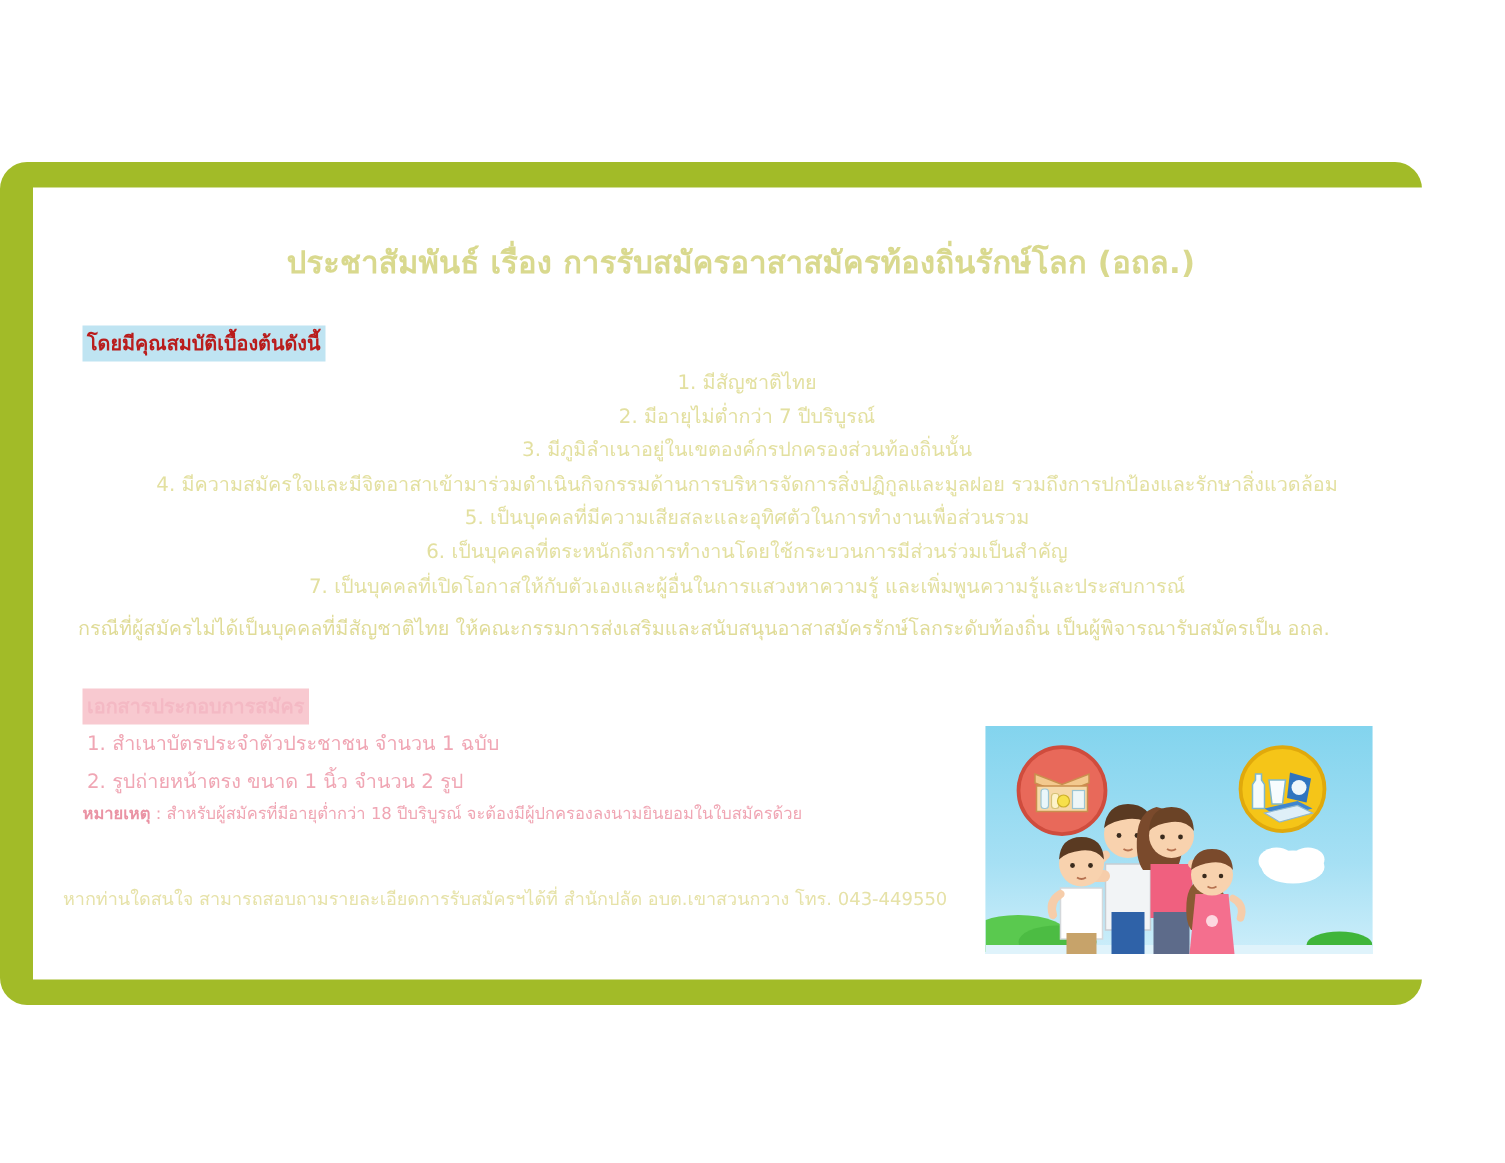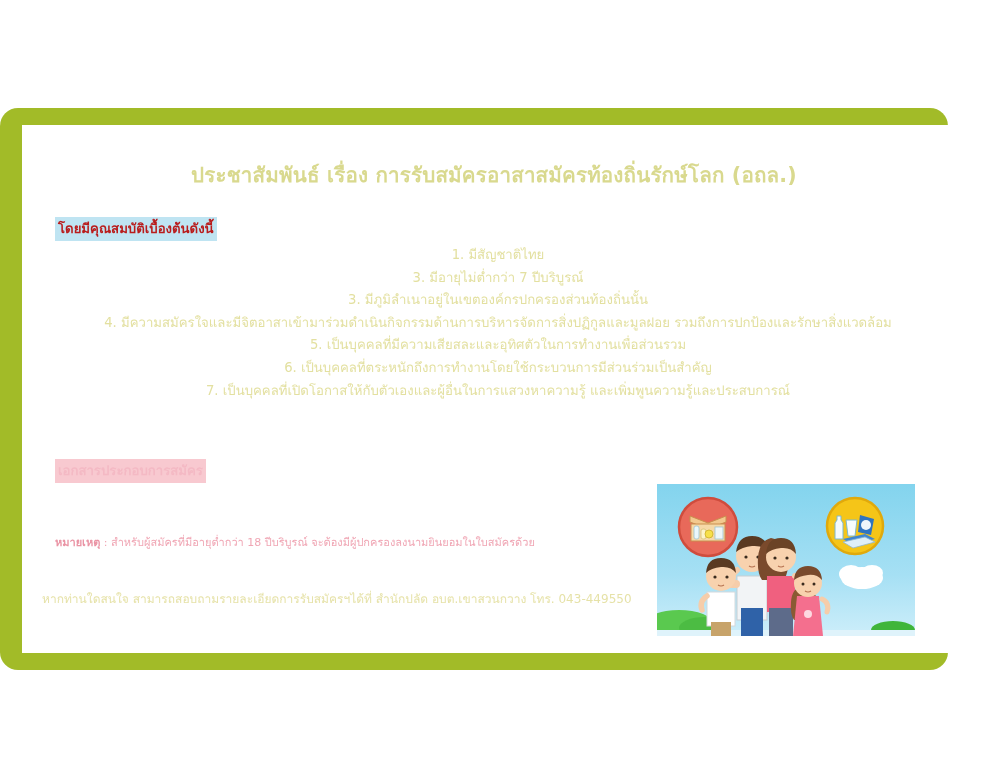--- a/index.html
+++ b/index.html
@@ -137,31 +137,36 @@
 
 <div id="poster-frame">
   <div id="poster-sheet">
 
     <div id="poster-title">ประชาสัมพันธ์ เรื่อง การรับสมัครอาสาสมัครท้องถิ่นรักษ์โลก (อถล.)</div>
 
     <div class="section-head" id="head-qualifications">โดยมีคุณสมบัติเบื้องต้นดังนี้</div>
 
     <div id="qual-list">
       <div class="row">1. มีสัญชาติไทย</div>
-      <div class="row">3. มีอายุไม่ต่ำกว่า 7 ปีบริบูรณ์</div>
+      <div class="row">2. มีอายุไม่ต่ำกว่า 7 ปีบริบูรณ์</div>
       <div class="row">3. มีภูมิลำเนาอยู่ในเขตองค์กรปกครองส่วนท้องถิ่นนั้น</div>
       <div class="row">4. มีความสมัครใจและมีจิตอาสาเข้ามาร่วมดำเนินกิจกรรมด้านการบริหารจัดการสิ่งปฏิกูลและมูลฝอย รวมถึงการปกป้องและรักษาสิ่งแวดล้อม</div>
       <div class="row">5. เป็นบุคคลที่มีความเสียสละและอุทิศตัวในการทำงานเพื่อส่วนรวม</div>
       <div class="row">6. เป็นบุคคลที่ตระหนักถึงการทำงานโดยใช้กระบวนการมีส่วนร่วมเป็นสำคัญ</div>
       <div class="row">7. เป็นบุคคลที่เปิดโอกาสให้กับตัวเองและผู้อื่นในการแสวงหาความรู้ และเพิ่มพูนความรู้และประสบการณ์</div>
     </div>
 
+    <div id="qual-note">กรณีที่ผู้สมัครไม่ได้เป็นบุคคลที่มีสัญชาติไทย ให้คณะกรรมการส่งเสริมและสนับสนุนอาสาสมัครรักษ์โลกระดับท้องถิ่น  เป็นผู้พิจารณารับสมัครเป็น อถล.</div>
 
     <div class="section-head" id="head-documents">เอกสารประกอบการสมัคร</div>
 
+    <div id="doc-list">
+      <div class="row">1. สำเนาบัตรประจำตัวประชาชน  จำนวน  1  ฉบับ</div>
+      <div class="row">2. รูปถ่ายหน้าตรง ขนาด  1  นิ้ว  จำนวน  2  รูป</div>
+    </div>
 
     <div id="doc-remark">
       <span class="remark-label">หมายเหตุ</span><span> :  สำหรับผู้สมัครที่มีอายุต่ำกว่า  18  ปีบริบูรณ์ จะต้องมีผู้ปกครองลงนามยินยอมในใบสมัครด้วย</span>
     </div>
 
     <div id="footer-contact">หากท่านใดสนใจ  สามารถสอบถามรายละเอียดการรับสมัครฯได้ที่  สำนักปลัด อบต.เขาสวนกวาง โทร. 043-449550</div>
 
     <div id="illustration">
       <svg width="258" height="152" viewBox="0 0 258 152" xmlns="http://www.w3.org/2000/svg">
 

